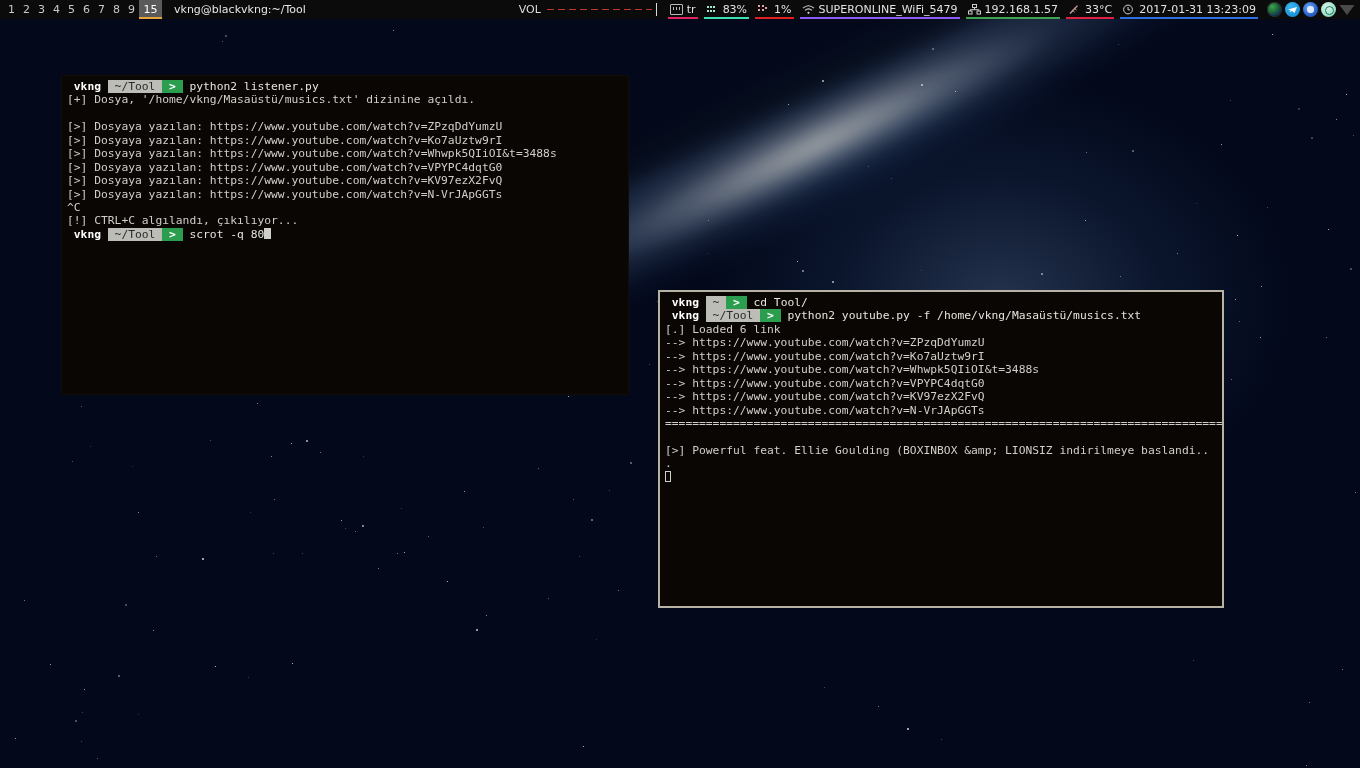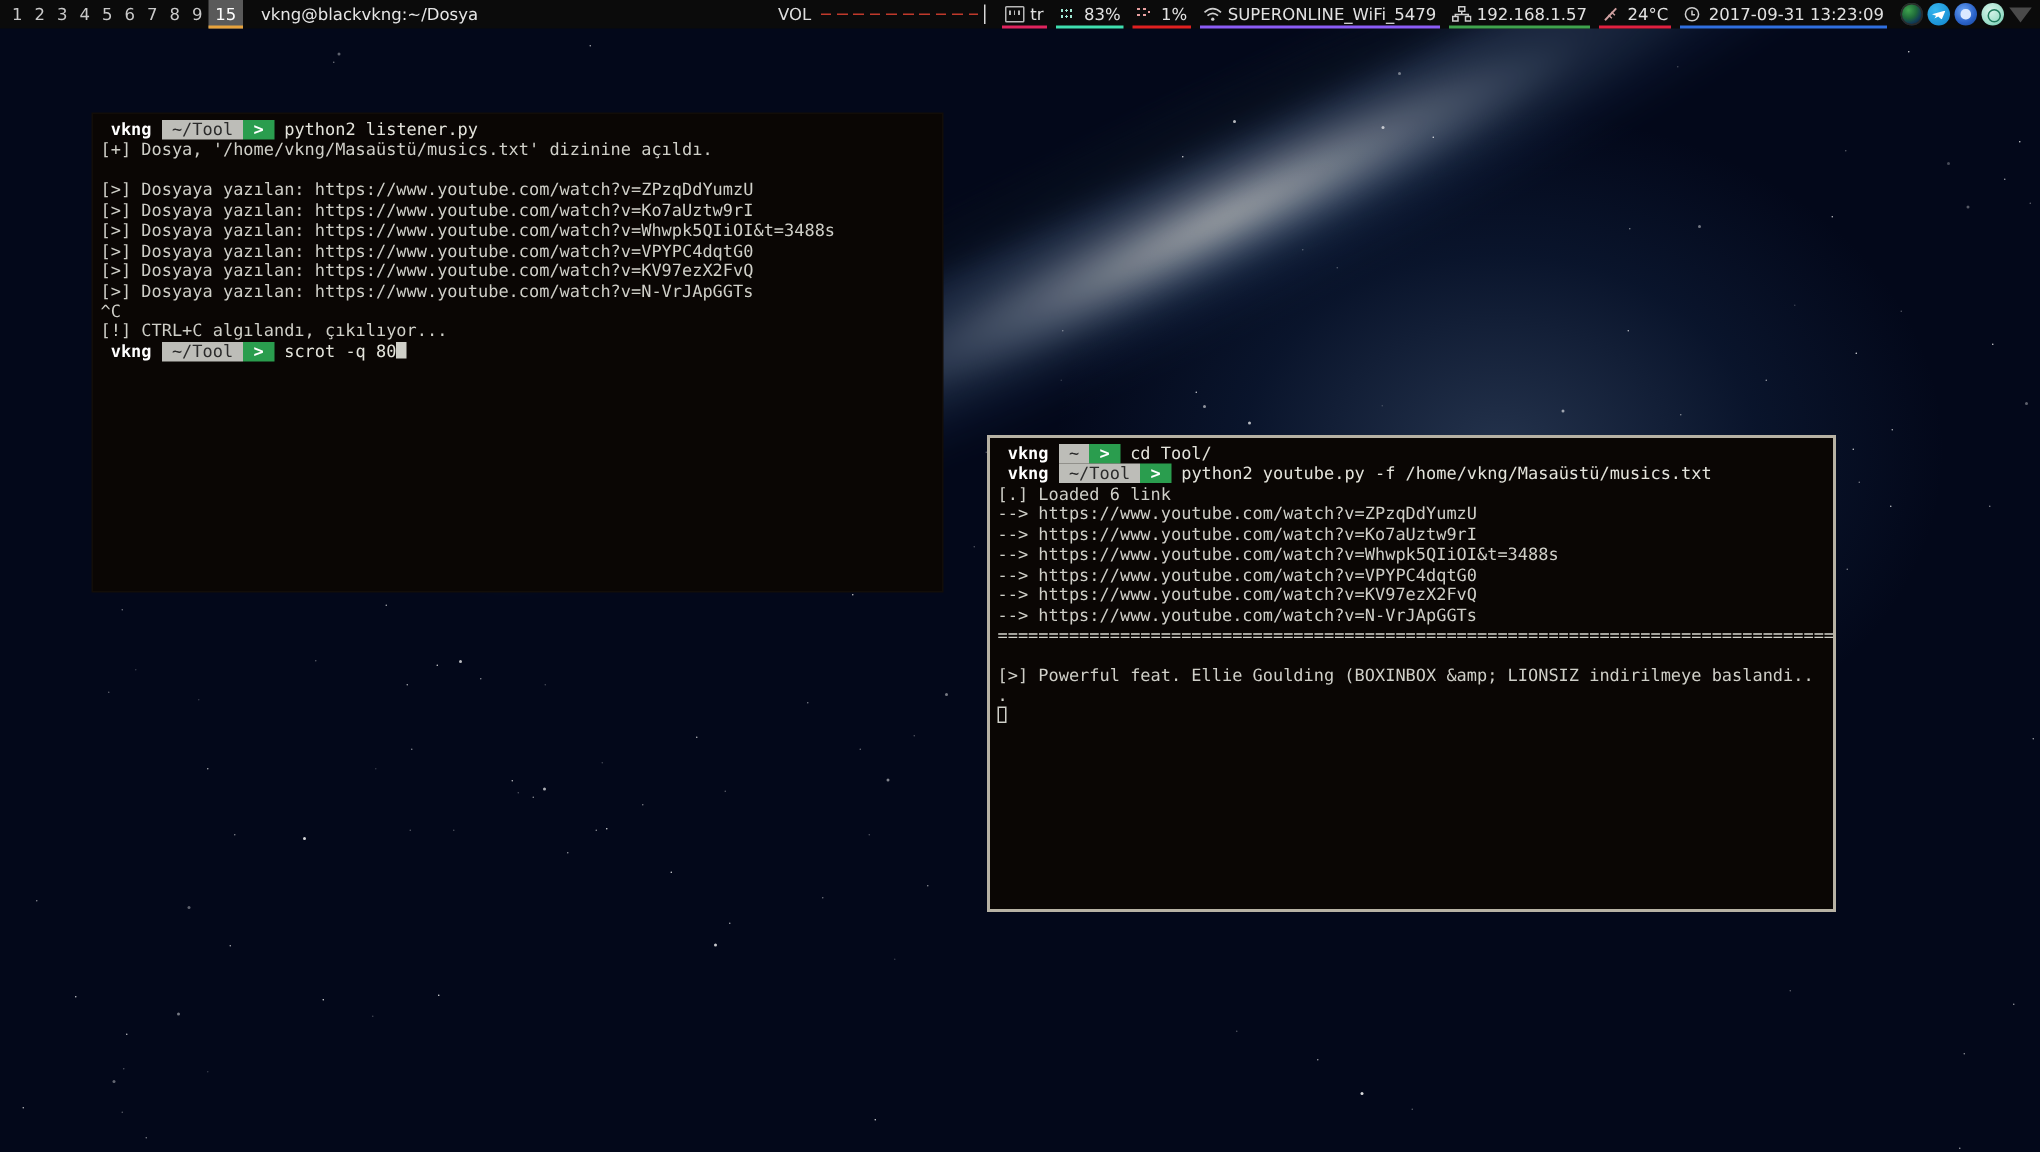--- a/index.html
+++ b/index.html
@@ -312,21 +312,21 @@
       <div class="ws">2</div>
       <div class="ws">3</div>
       <div class="ws">4</div>
       <div class="ws">5</div>
       <div class="ws">6</div>
       <div class="ws">7</div>
       <div class="ws">8</div>
       <div class="ws">9</div>
       <div class="ws active" style="width: 23px;">15</div>
     </div>
-  <div id="win-title">vkng@blackvkng:~/Dosya</div>
+  <div id="win-title">vkng@blackvkng:~/Tool</div>
 
   <div id="tb-right">
     <div class="vol-wrap">
       <span>VOL</span>
       <span class="vol-line"></span>
       <span class="vol-knob"></span>
     </div>
     <div id="indicators" style="display:flex;align-items:center;height:19px;">
         <div class="tb-item">
           <span class="tb-ico ico-kbd"></span>
@@ -366,31 +366,31 @@
           <span>192.168.1.57</span>
           <span class="ul" style="background: rgb(63, 163, 77);"></span>
         </div>
         <div class="tb-item">
           <span class="tb-ico">
             <svg width="13" height="11" viewBox="0 0 13 11">
               <path d="M2 9.5 L9.5 1.6" stroke="#cfa0a0" stroke-width="1.3"></path>
               <path d="M4.2 6 L6.6 8.2M6.2 4 L8.6 6.2" stroke="#cfa0a0" stroke-width="1"></path>
             </svg>
           </span>
-          <span>24°C</span>
+          <span>33°C</span>
           <span class="ul" style="background: rgb(224, 32, 64);"></span>
         </div>
         <div class="tb-item">
           <span class="tb-ico">
             <svg width="13" height="11" viewBox="0 0 13 11">
               <circle cx="6" cy="5.5" r="4.4" fill="none" stroke="#cfcfcf" stroke-width="1"></circle>
               <path d="M6 3v2.8h2" stroke="#cfcfcf" stroke-width="1" fill="none"></path>
             </svg>
           </span>
-          <span>2017-09-31 13:23:09</span>
+          <span>2017-01-31 13:23:09</span>
           <span class="ul" style="background: rgb(47, 111, 224);"></span>
         </div>
       </div>
     <div id="tray">
         <span class="tray-ico tray-earth"></span>
         <span class="tray-ico tray-tg"></span>
         <span class="tray-ico tray-blue"></span>
         <span class="tray-ico tray-gear"></span>
         <span class="tray-ico tray-wifi"><svg width="16" height="13" viewBox="0 0 16 13">
             <path d="M0.5 2 L15.5 2 L8 12 Z" fill="#4a4a4a"></path>

